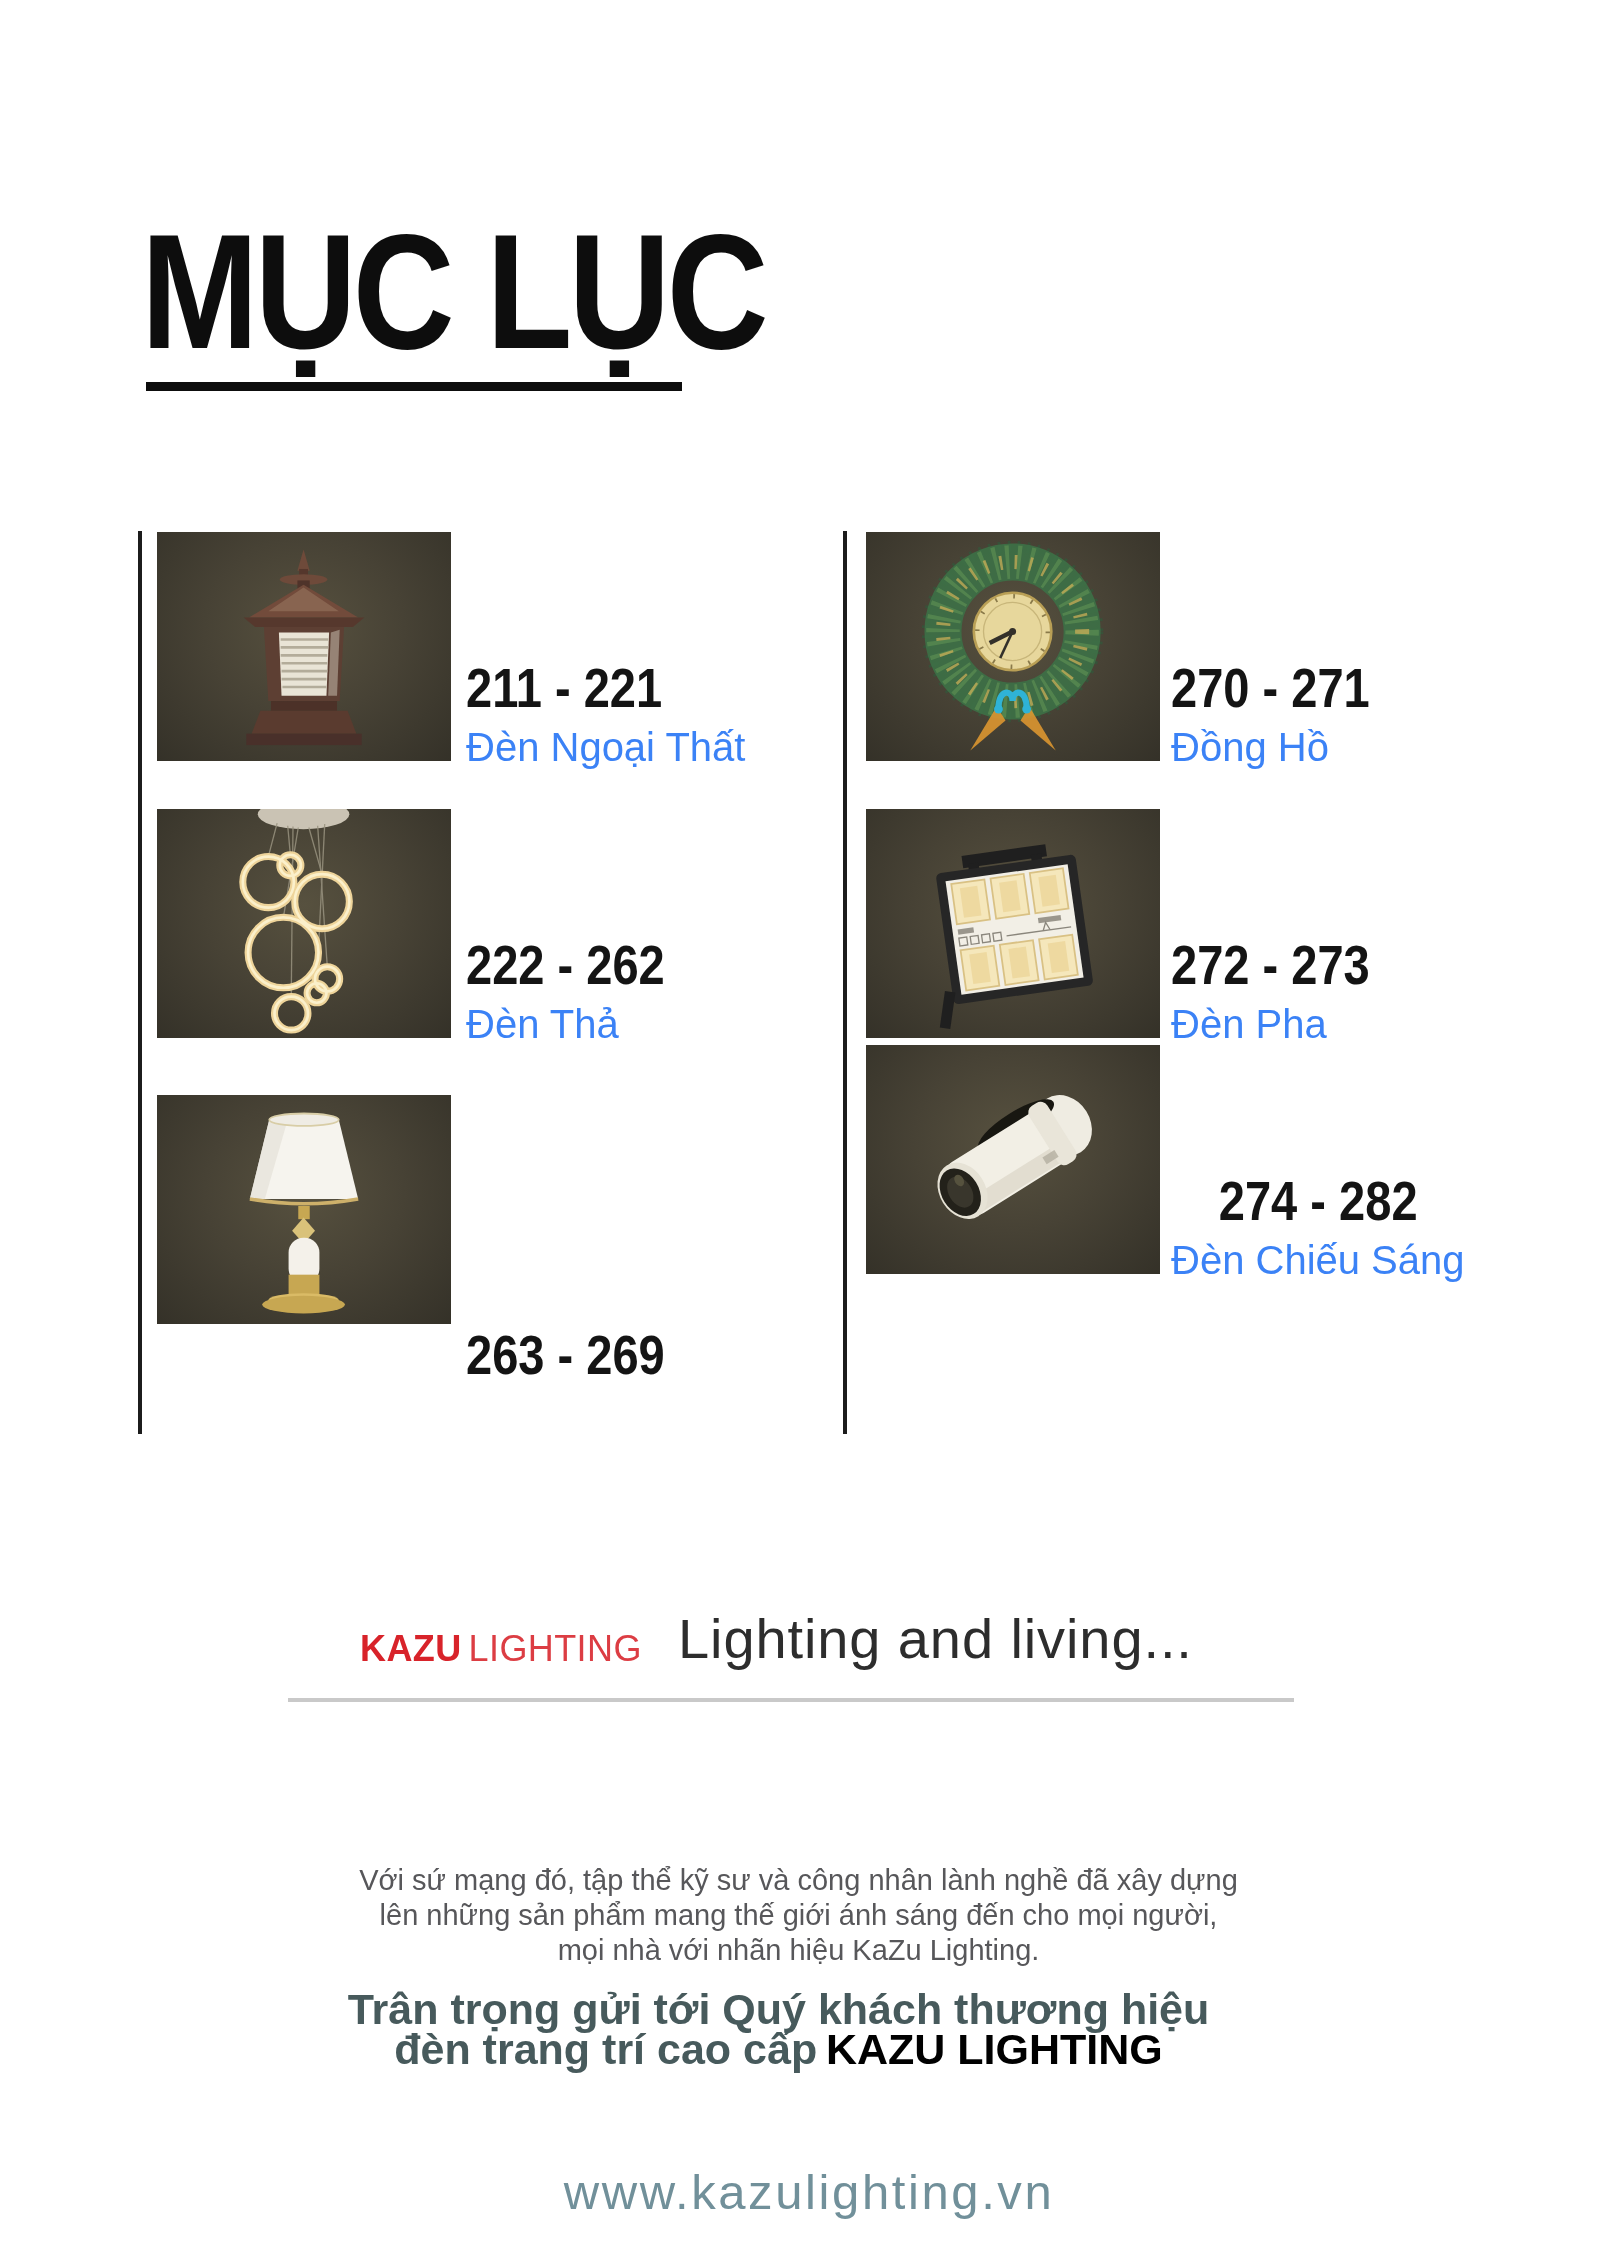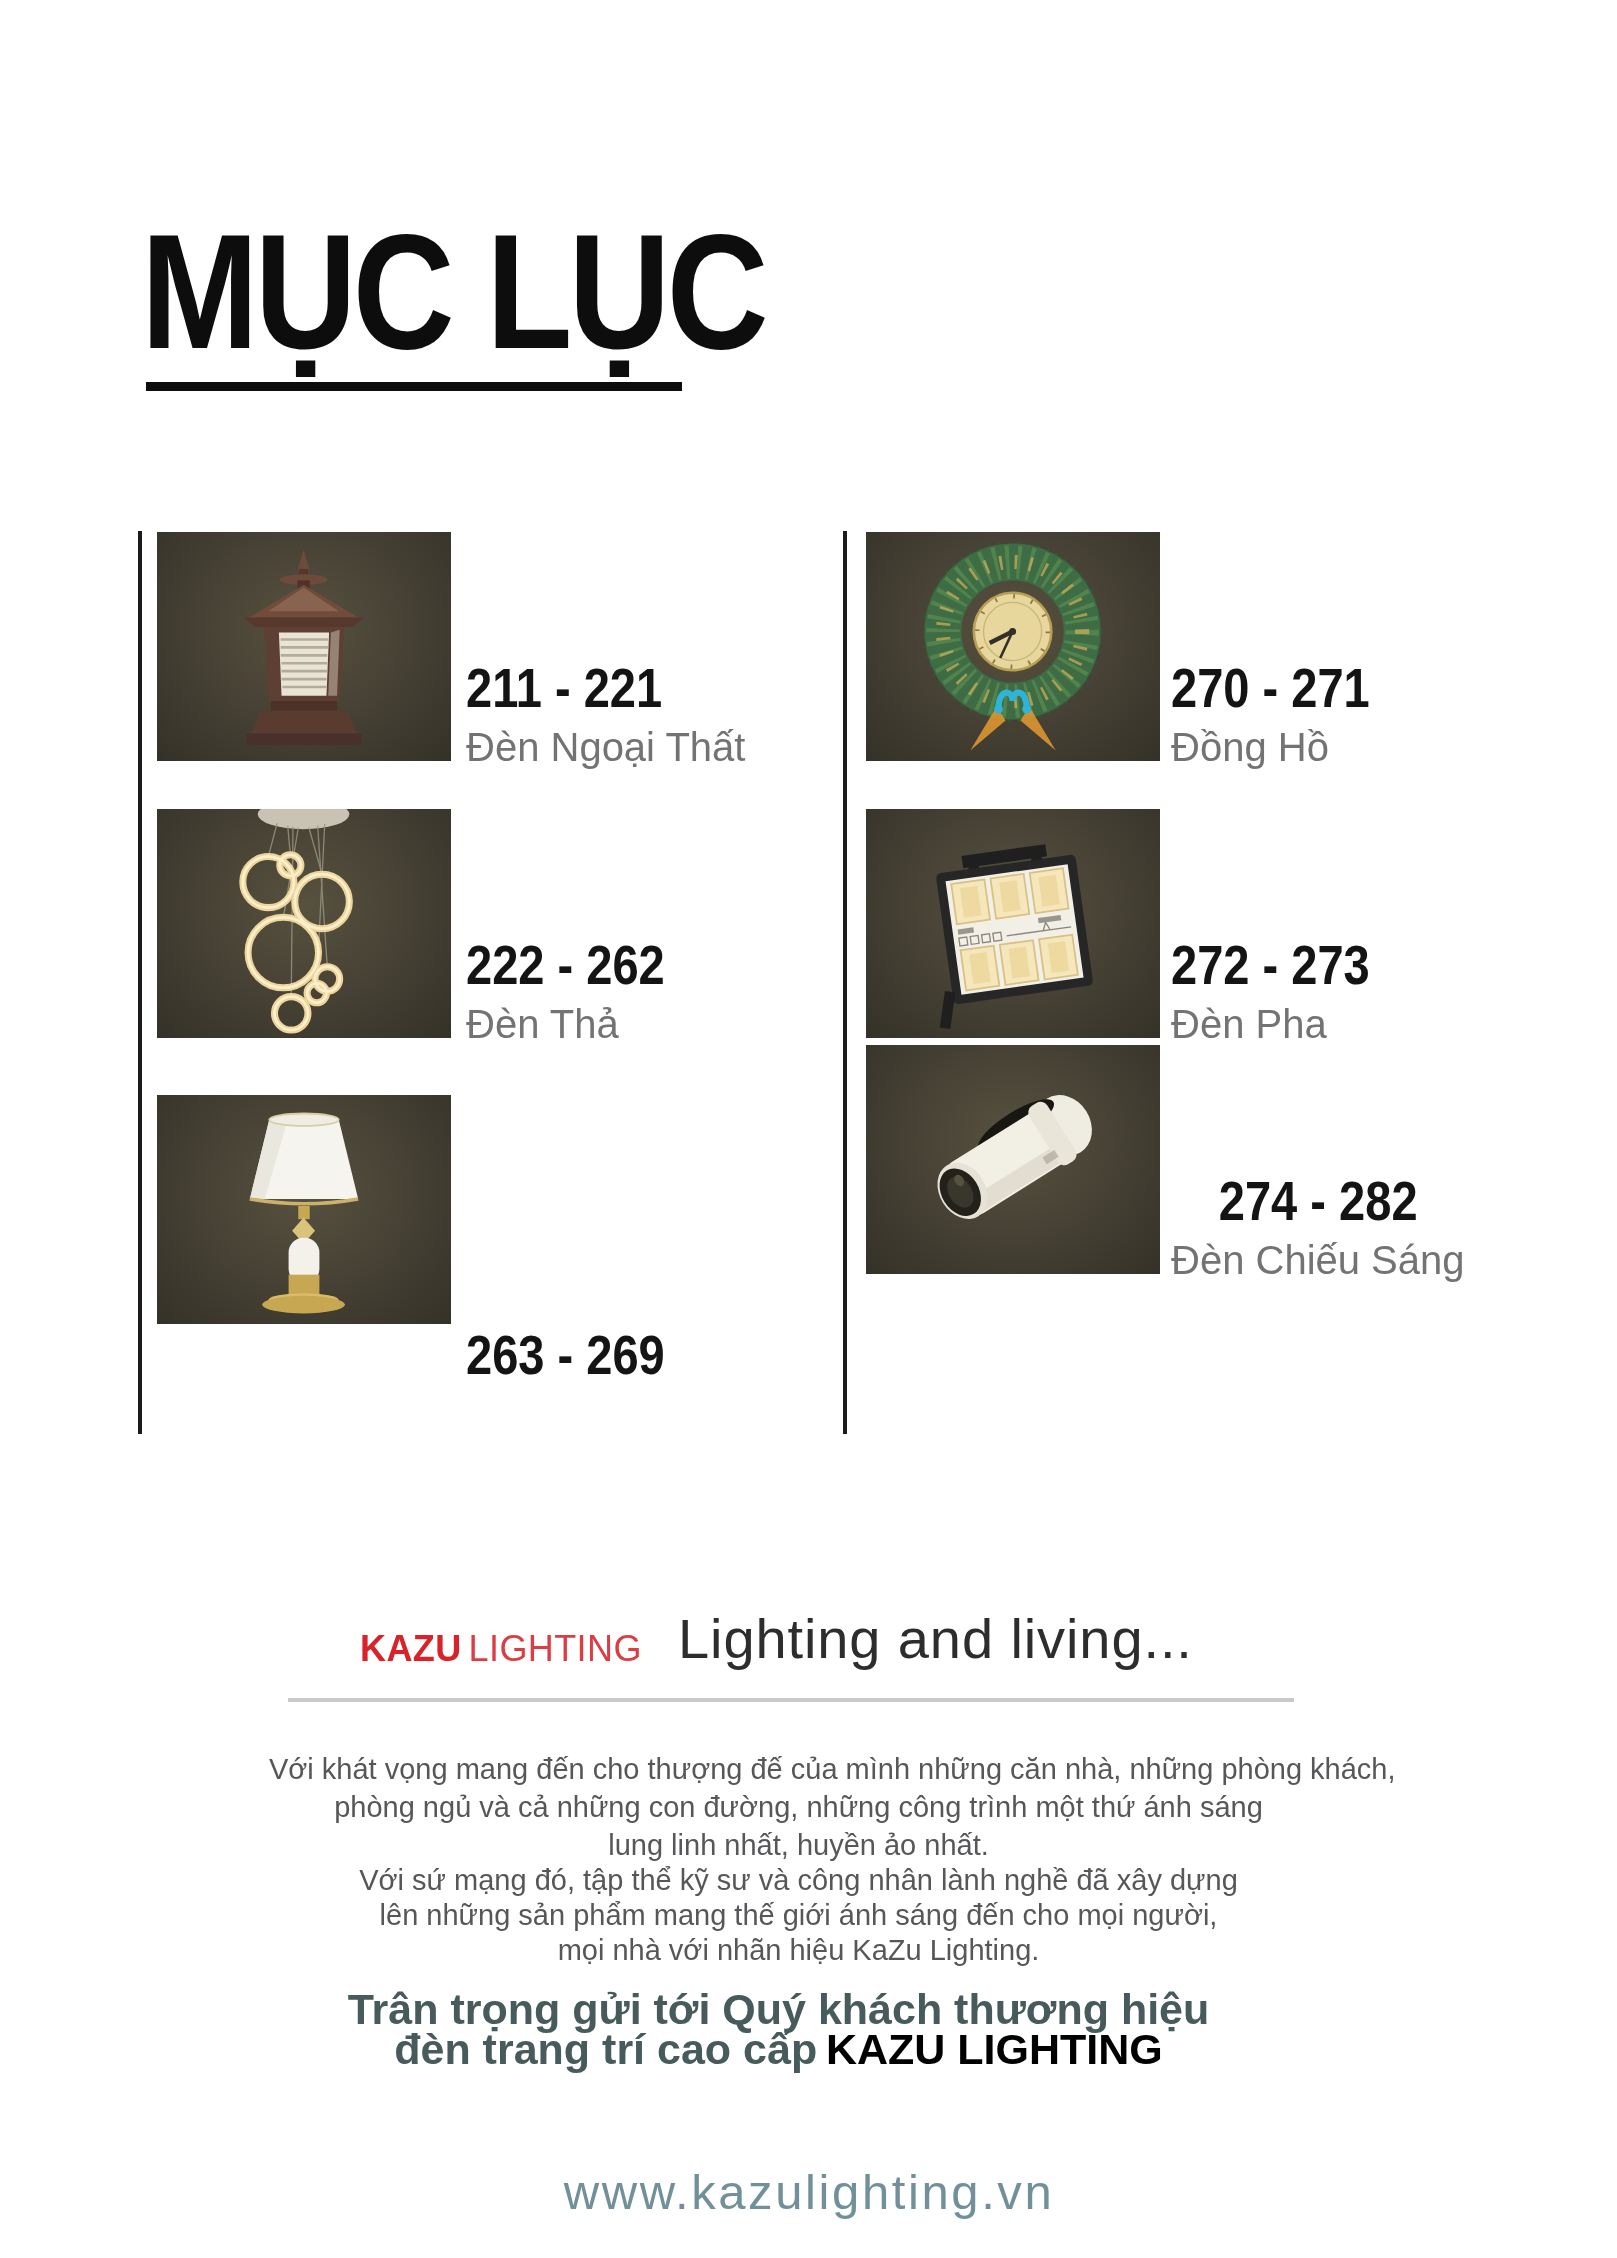--- a/index.html
+++ b/index.html
@@ -25,21 +25,21 @@
     background:radial-gradient(ellipse at 50% 42%, #57513f 0%, #474235 48%, #343128 100%);
   }
   .thumb svg{display:block;width:294px;height:229px;}
   .meta{position:absolute;left:309px;bottom:-5.3px;}
   .pos-r1 .meta,.pos-r2 .meta,.pos-r3 .meta{left:305px;}
   .pos-l3 .meta{bottom:-56px;}
   .pages{
     font-size:56px;font-weight:bold;color:#141414;line-height:1.05;white-space:nowrap;
     transform:scaleX(0.84);transform-origin:left bottom;
   }
-  .label{font-size:40px;color:#737373;line-height:1.2;white-space:nowrap;margin-top:5.3px;}
+  .label{font-size:40px;color:#3b82f6;line-height:1.2;white-space:nowrap;margin-top:5.3px;}
   .label span{display:block;}
   
   .brand-logo{position:absolute;left:360px;top:1628px;font-size:36px;color:#d8232a;white-space:nowrap;letter-spacing:0.4px;}
   .brand-logo .bold{font-weight:bold;}
   .brand-logo .light{font-weight:normal;opacity:0.88;margin-left:7px;}
   .slogan{position:absolute;left:678px;top:1606px;font-size:56px;color:#2d2d2d;white-space:nowrap;letter-spacing:0.9px;}
   .divider{position:absolute;left:288px;top:1698px;width:1006px;height:3.5px;background:#c9c9c9;}
   
   .intro-p{position:absolute;width:1059px;text-align:center;color:#57575a;font-size:29px;line-height:38px;}
   .intro-p span{display:block;white-space:nowrap;}
@@ -253,25 +253,20 @@
       <div class="label">Đèn Chiếu Sáng</div>
     </div>
   </div>
 
   <div class="brand-logo">
     <span class="bold">KAZU</span><span class="light">LIGHTING</span>
   </div>
   <div class="slogan">Lighting and living...</div>
   <div class="divider"></div>
 
-  <div class="intro-p p1">
-    <span>Với khát vọng mang đến cho thượng đế của mình những căn nhà, những phòng khách,</span>
-    <span>phòng ngủ và cả những con đường, những công trình một thứ ánh sáng</span>
-    <span>lung linh nhất, huyền ảo nhất.</span>
-  </div>
   <div class="intro-p p2">
     <span>Với sứ mạng đó, tập thể kỹ sư và công nhân lành nghề đã xây dựng</span>
     <span>lên những sản phẩm mang thế giới ánh sáng đến cho mọi người,</span>
     <span>mọi nhà với nhãn hiệu KaZu Lighting.</span>
   </div>
   <div class="p3">
     <span class="line">Trân trọng gửi tới Quý khách thương hiệu</span>
     <span class="line"><span>đèn trang trí cao cấp</span><span class="red">KAZU LIGHTING</span></span>
   </div>
 

